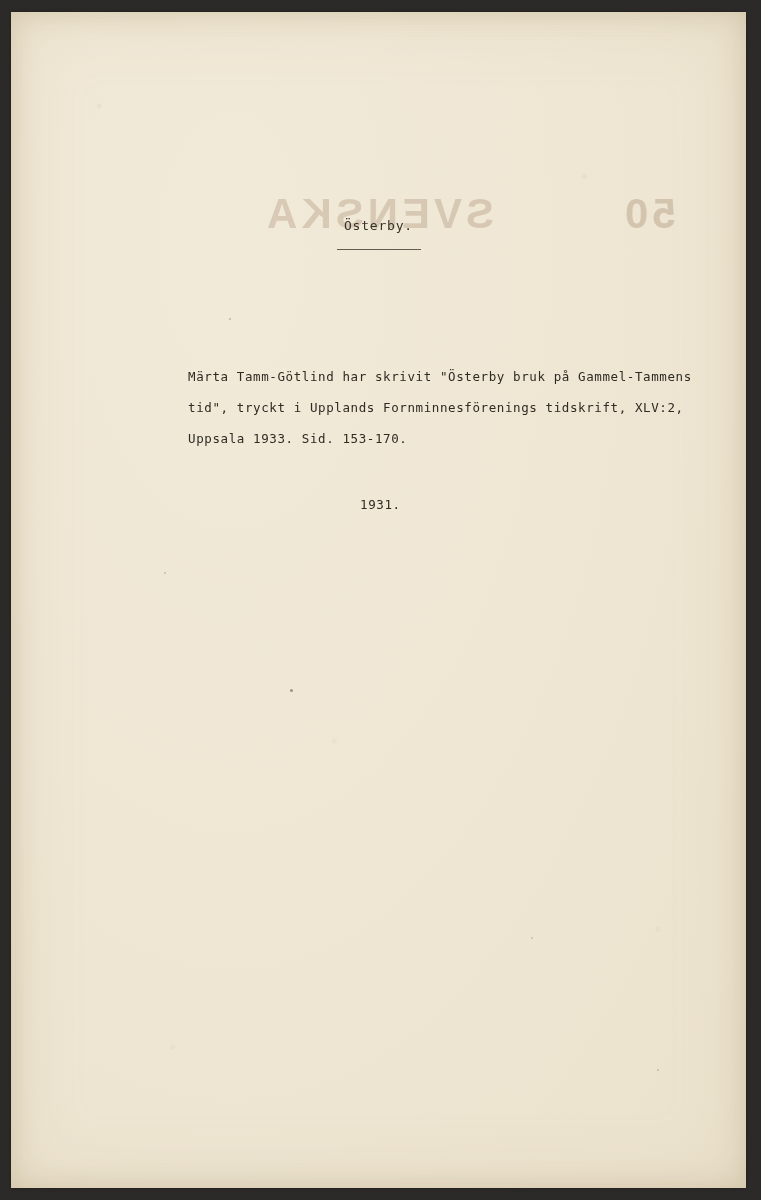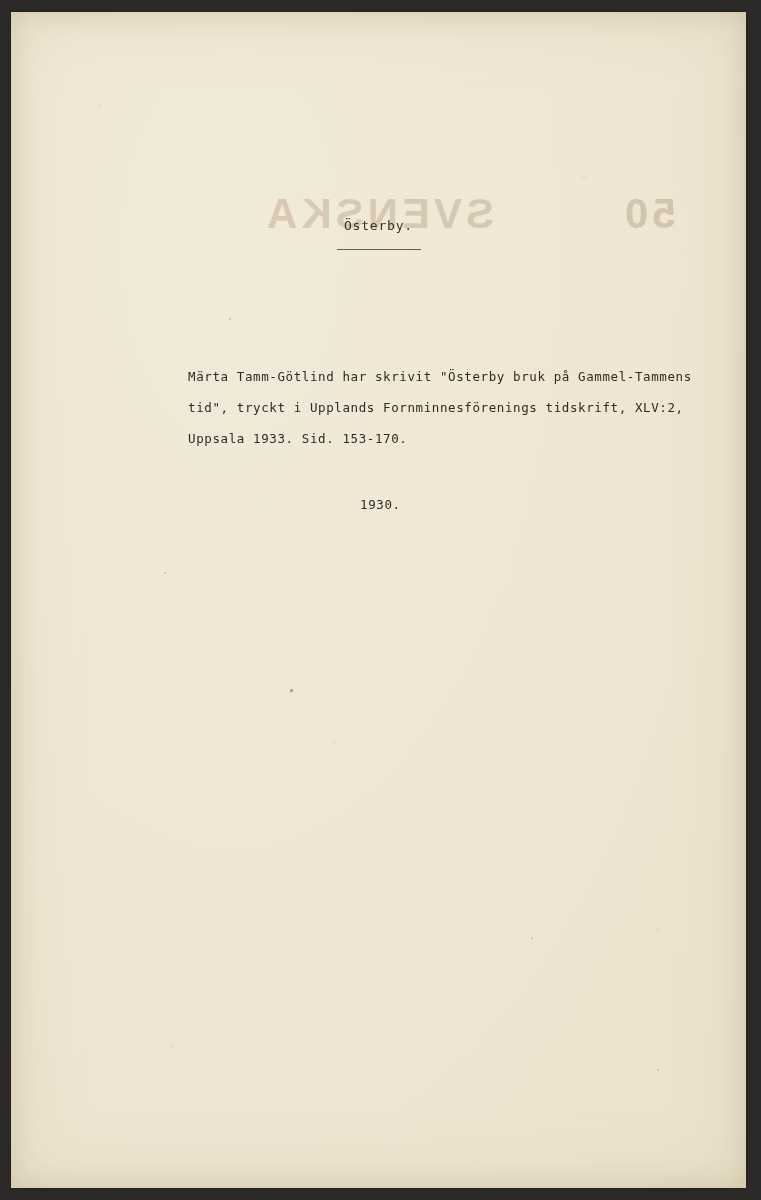--- a/index.html
+++ b/index.html
@@ -160,21 +160,21 @@
       <span class="typed title">Österby.</span>
       <span class="title-rule"></span>
     </div>
 
     <div class="body-block typed">
       <p>Märta Tamm-Götlind har skrivit "Österby bruk på Gammel-Tammens</p>
       <p>tid", tryckt i Upplands Fornminnesförenings tidskrift, XLV:2,</p>
       <p>Uppsala 1933. Sid. 153-170.</p>
     </div>
 
-    <div class="year typed">1930.</div>
+    <div class="year typed">1931.</div>
 
     <span class="speck s1"></span>
     <span class="speck s2"></span>
     <span class="speck s3"></span>
     <span class="speck s4"></span>
     <span class="speck s5"></span>
 
     <div class="edge-shade"></div>
   </div>
 

